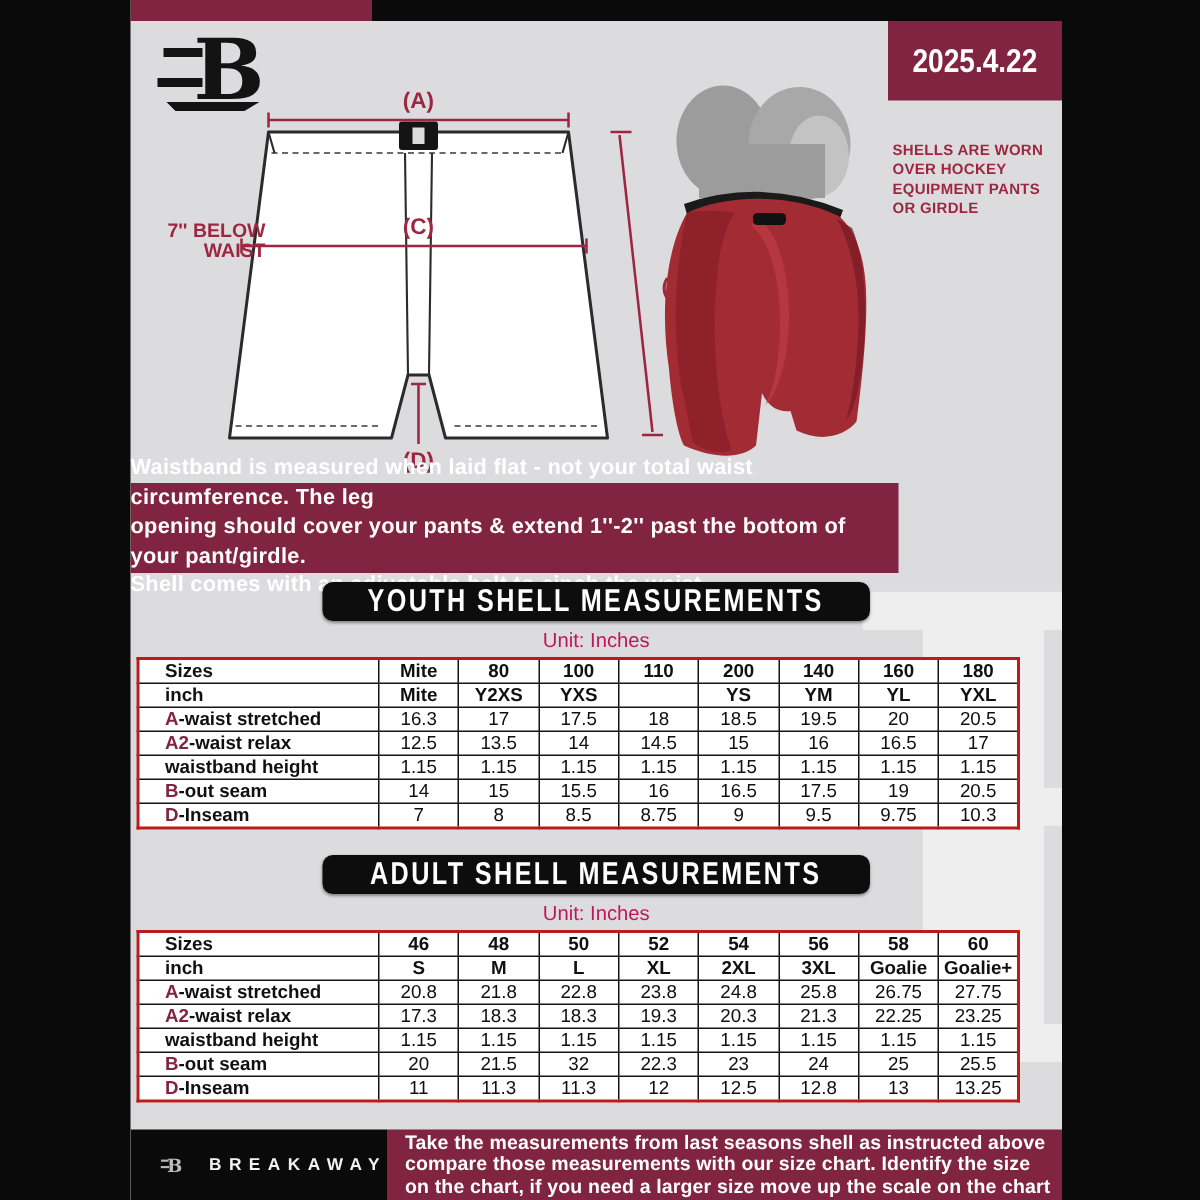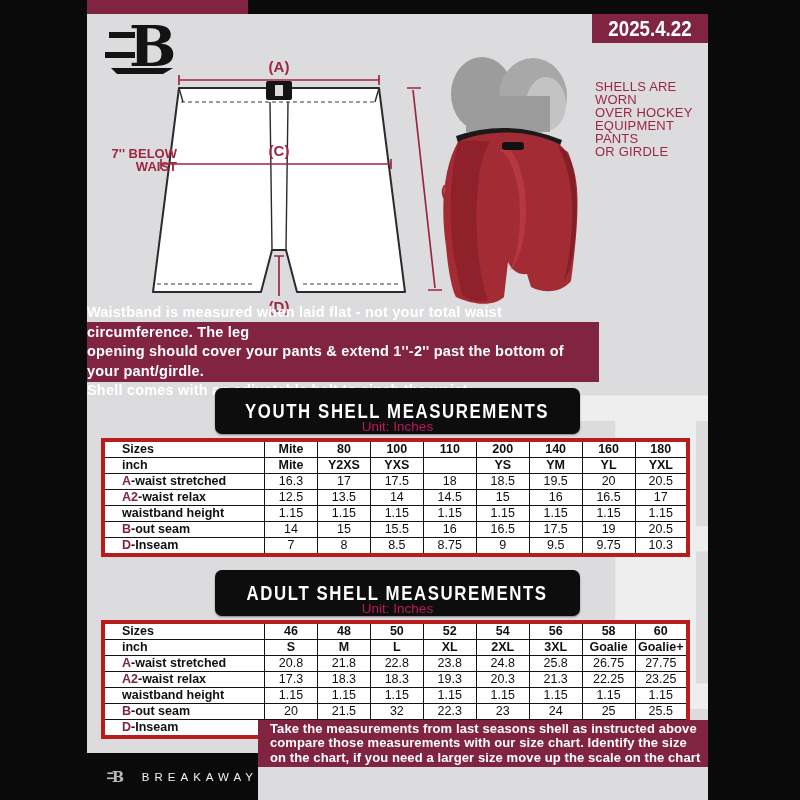--- a/index.html
+++ b/index.html
@@ -11,69 +11,69 @@
   
   .topbar{position:absolute;left:0;top:0;width:621px;height:14px;background:#0a0a0a;}
   .top-accent{position:absolute;left:0;top:0;width:161px;height:14px;background:var(--maroon);}
 
   
   .logo-mark{position:absolute;left:16px;top:16px;width:82px;height:62px;}
   .title-box{position:absolute;left:103px;top:14px;width:402px;height:43px;background:#fff;
              box-shadow:0 1px 3px rgba(0,0,0,.45);display:flex;align-items:center;}
   .title-box span{display:inline-block;font-size:22px;font-weight:bold;color:#1c1c1c;
              letter-spacing:.5px;transform:scaleX(.82);transform-origin:left center;margin-left:24px;white-space:nowrap;}
-  .date-box{position:absolute;left:505px;top:14px;width:116px;height:29px;background:var(--maroon);
+  .date-box{position:absolute;left:505px;top:14px;width:116px;height:53px;background:var(--maroon);
             display:flex;align-items:center;justify-content:center;}
   .date-box span{font-size:22px;font-weight:bold;color:#fff;transform:scaleX(.85);white-space:nowrap;}
 
   
   .shorts-svg{position:absolute;left:52px;top:58px;}
   .below-waist{position:absolute;left:20px;top:148px;width:70px;text-align:right;
                color:var(--dim,#9d2742);font-weight:bold;font-size:13px;line-height:12.5px;white-space:pre-line;}
   .photo-svg{position:absolute;left:351px;top:54px;}
-  .photo-caption{position:absolute;left:508px;top:80px;width:112px;color:var(--dim,#9d2742);
-                 font-weight:normal;font-size:13px;line-height:13px;white-space:pre-line;letter-spacing:.2px;}
+  .photo-caption{position:absolute;left:508px;top:94px;width:112px;color:var(--dim,#9d2742);
+                 font-weight:bold;font-size:10px;line-height:13px;white-space:pre-line;letter-spacing:.2px;}
 
   .outline{fill:#fff;stroke:#2b2b2b;stroke-width:2;stroke-linejoin:round;}
   .thin{fill:none;stroke:#2b2b2b;stroke-width:1.4;}
   .dash{fill:none;stroke:#3a3a3a;stroke-width:1;stroke-dasharray:4 3;}
   .dim-line{fill:none;stroke:var(--dim,#9d2742);stroke-width:1.7;}
   .dim-text{fill:var(--dim,#9d2742);font-weight:bold;font-size:15px;font-family:"Liberation Sans",sans-serif;}
 
   
   .notice{position:absolute;left:0;top:322px;width:512px;height:60px;background:var(--maroon);
           color:#fff;font-size:14.5px;font-weight:bold;line-height:19.5px;text-align:left;
           display:flex;align-items:center;justify-content:center;white-space:pre-line;letter-spacing:.2px;}
 
   
-  .section-title{position:absolute;left:128px;width:365px;height:46px;background:#0d0d0d;border-radius:7px;
+  .section-title{position:absolute;left:128px;width:365px;height:26px;background:#0d0d0d;border-radius:7px;
                  display:flex;align-items:center;justify-content:center;box-shadow:0 1px 2px rgba(0,0,0,.4);}
   .section-title span{color:#fff;font-size:21px;font-weight:bold;letter-spacing:2px;transform:scaleX(.8);white-space:nowrap;}
   .unit{position:absolute;left:0;width:621px;text-align:center;font-size:13.5px;color:#be185d;}
 
   
-  .size-table{position:absolute;left:14px;width:589px;border-collapse:collapse;background:#fff;
-              table-layout:fixed;border:4px solid #b91c1c;}
+  .size-table{position:absolute;left:4px;width:589px;border-collapse:collapse;background:#fff;
+              table-layout:fixed;border:2px solid #b91c1c;}
   .size-table td{border:1.5px solid #141414;height:15px;text-align:center;vertical-align:middle;
                  font-size:12.5px;color:#101010;padding:0;line-height:1;}
   .size-table td.lbl{width:142px;text-align:left;padding-left:17px;font-weight:bold;}
   .size-table tr.hdr td{font-weight:bold;}
   .pre{color:var(--maroon);font-weight:bold;}
 
   
   .watermark{position:absolute;left:468px;top:378px;font-family:"DejaVu Serif",serif;font-weight:bold;
              font-size:430px;line-height:360px;color:rgba(255,255,255,.5);z-index:0;pointer-events:none;}
   .layer{position:absolute;inset:0;z-index:1;}
 
   
   .footer-black{position:absolute;left:0;top:753px;width:171px;height:47px;background:#0a0a0a;
                 display:flex;align-items:center;}
   .footer-black .bglyph{margin-left:20px;width:30px;height:30px;}
-  .brand-text{color:#f2f2f2;font-size:11.5px;font-weight:normal;letter-spacing:5px;margin-left:18px;white-space:nowrap;}
-  .footer-note{position:absolute;left:171px;top:720px;width:450px;height:47px;background:var(--maroon);
+  .brand-text{color:#f2f2f2;font-size:11.5px;font-weight:bold;letter-spacing:5px;margin-left:18px;white-space:nowrap;}
+  .footer-note{position:absolute;left:171px;top:753px;width:450px;height:47px;background:var(--maroon);
                color:#fff;font-size:13px;font-weight:bold;line-height:14.6px;white-space:pre-line;
                display:flex;align-items:center;padding-left:12px;box-sizing:border-box;letter-spacing:.1px;}
 </style>
 </head>
 <body>
 
 <div class="canvas">
   <div class="page">
 
     <div class="watermark">B</div>

